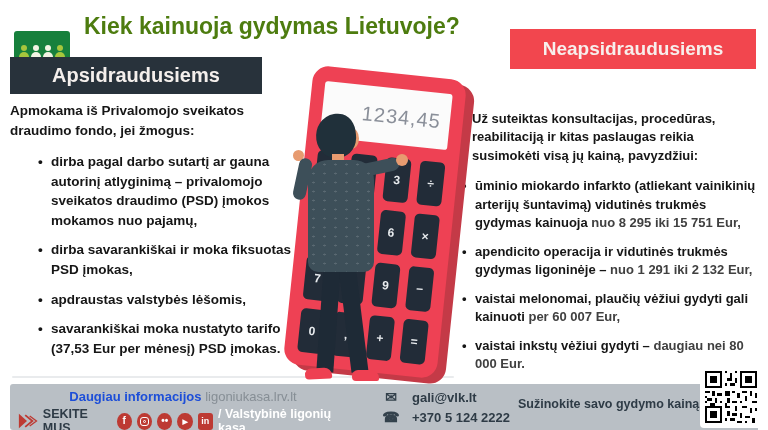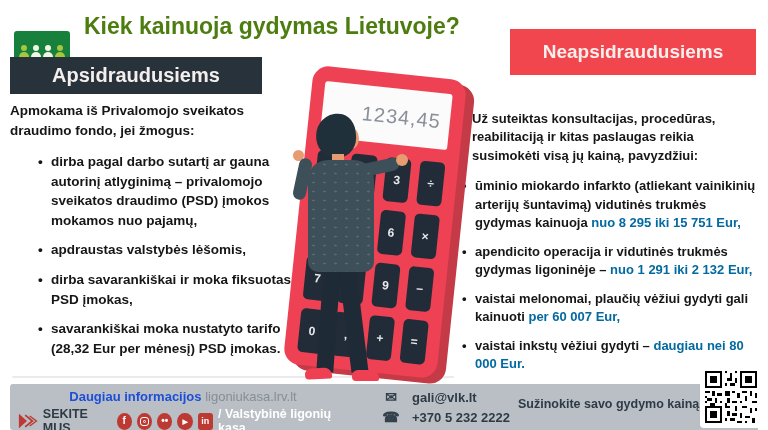--- a/index.html
+++ b/index.html
@@ -16,36 +16,36 @@
   .fig .h { width:6px; height:6px; border-radius:50%; }
   .fig .b { width:10px; height:9px; border-radius:5px 5px 1px 1px; margin-top:1px; }
   .fig.w .h, .fig.w .b { background:#f2f4e4; }
   .fig.g .h, .fig.g .b { background:#a6c63d; }
   .logo-txt { font-weight:bold; font-size:16px; color:#1b6a34; letter-spacing:1px; line-height:1; margin-top:1px; }
   .title { position:absolute; left:84px; top:13px; font-size:23px; font-weight:bold; color:#4d7c0f; }
   
   .hdr-dark { position:absolute; left:10px; top:57px; width:252px; height:37px;
     background:#28323b; color:#f4efec; font-size:20px; font-weight:bold;
     display:flex; align-items:center; justify-content:center; }
-  .hdr-red { position:absolute; left:510px; top:29px; width:246px; height:46px;
+  .hdr-red { position:absolute; left:510px; top:29px; width:246px; height:40px;
     background:#f2464e; color:#f7efec; font-size:19px; font-weight:bold;
     display:flex; align-items:center; justify-content:center; }
   
   .col-left { position:absolute; left:10px; top:101px; width:288px; color:#161616;
     font-size:13.5px; font-weight:bold; line-height:1.45; }
   .col-left .intro { margin-bottom:0; }
   .col-right { position:absolute; left:462px; top:74px; width:300px; color:#161616;
     font-size:13px; font-weight:bold; line-height:1.42;margin-top:36px; }
   .col-right .intro { padding-left:10px; margin-bottom:12px; }
   ul.blist { list-style:none; }
   .col-left ul.blist { padding-left:28px;margin-top:12px; }
   .col-right ul.blist { padding-left:0; }
   ul.blist li { position:relative; padding-left:13px; margin-bottom:10px; }
   ul.blist li::before { content:"•"; position:absolute; left:0; top:0; }
-  .red { color:#0369a1; }
+  .red { color:#404040; }
   .ground { position:absolute; left:12px; top:376px; width:442px; height:2px;
     background:#e9ebed; border-radius:2px; }
   
   .calc { position:absolute; left:298px; top:72px; width:154px; height:300px;
     background:#ee4154; border-radius:16px; transform:rotate(6deg);
     box-shadow:9px 5px 0 #c43a47; z-index:1; }
   .calc-display { position:absolute; left:13px; top:15px; width:128px; height:56px;
     background:#fbfbfb; border-radius:3px; display:flex; align-items:center;
     justify-content:flex-end; padding-right:9px; color:#8a8f99; font-size:20px;
     letter-spacing:1px; }
@@ -135,23 +135,23 @@
   </div>
   <div class="title">Kiek kainuoja gydymas Lietuvoje?</div>
 
   <div class="hdr-dark">Apsidraudusiems</div>
   <div class="hdr-red">Neapsidraudusiems</div>
 
   <div class="col-left">
     <div class="intro">Apmokama iš Privalomojo sveikatos draudimo fondo, jei žmogus:</div>
     <ul class="blist">
       <li><span>dirba pagal darbo sutartį ar gauna autorinį atlyginimą – privalomojo sveikatos draudimo (PSD) įmokos mokamos nuo pajamų,</span></li>
+      <li><span>dirba savarankiškai ir moka fiksuotas PSD įmokas,</span></li>
       <li><span>apdraustas valstybės lėšomis,</span></li>
-      <li><span>dirba savarankiškai ir moka fiksuotas PSD įmokas,</span></li>
-      <li><span>savarankiškai moka nustatyto tarifo (28,32 Eur per mėnesį) PSD įmokas.</span></li>
+      <li><span>savarankiškai moka nustatyto tarifo (37,53 Eur per mėnesį) PSD įmokas.</span></li>
     </ul>
   </div>
 
   <div class="col-right">
     <div class="intro">Už suteiktas konsultacijas, procedūras, reabilitaciją ir kitas paslaugas reikia susimokėti visą jų kainą, pavyzdžiui:</div>
     <ul class="blist">
       <li>
         <span>ūminio miokardo infarkto (atliekant vainikinių arterijų šuntavimą) vidutinės trukmės gydymas kainuoja </span><span class="red">nuo 8 295 iki 15 751 Eur,</span>
       </li>
       <li>
@@ -232,21 +232,21 @@
         <span class="channel">/ Valstybinė ligonių kasa</span>
       </div>
     </div>
     <div class="f-mid">
       <div class="mrow">
         <span class="ic">✉</span>
         <span>gali@vlk.lt</span>
       </div>
       <div class="mrow">
         <span class="ic">☎</span>
-        <span>+370 5 232 2222</span>
+        <span>+370 5 124 2222</span>
       </div>
     </div>
     <div class="f-cta">
       <span class="txt">Sužinokite savo gydymo kainą</span>
       <span class="long-arrow"></span>
     </div>
   </div>
 
   <div class="qr-box">
     <svg width="52" height="52" viewBox="0 0 21 21" shape-rendering="crispEdges">

